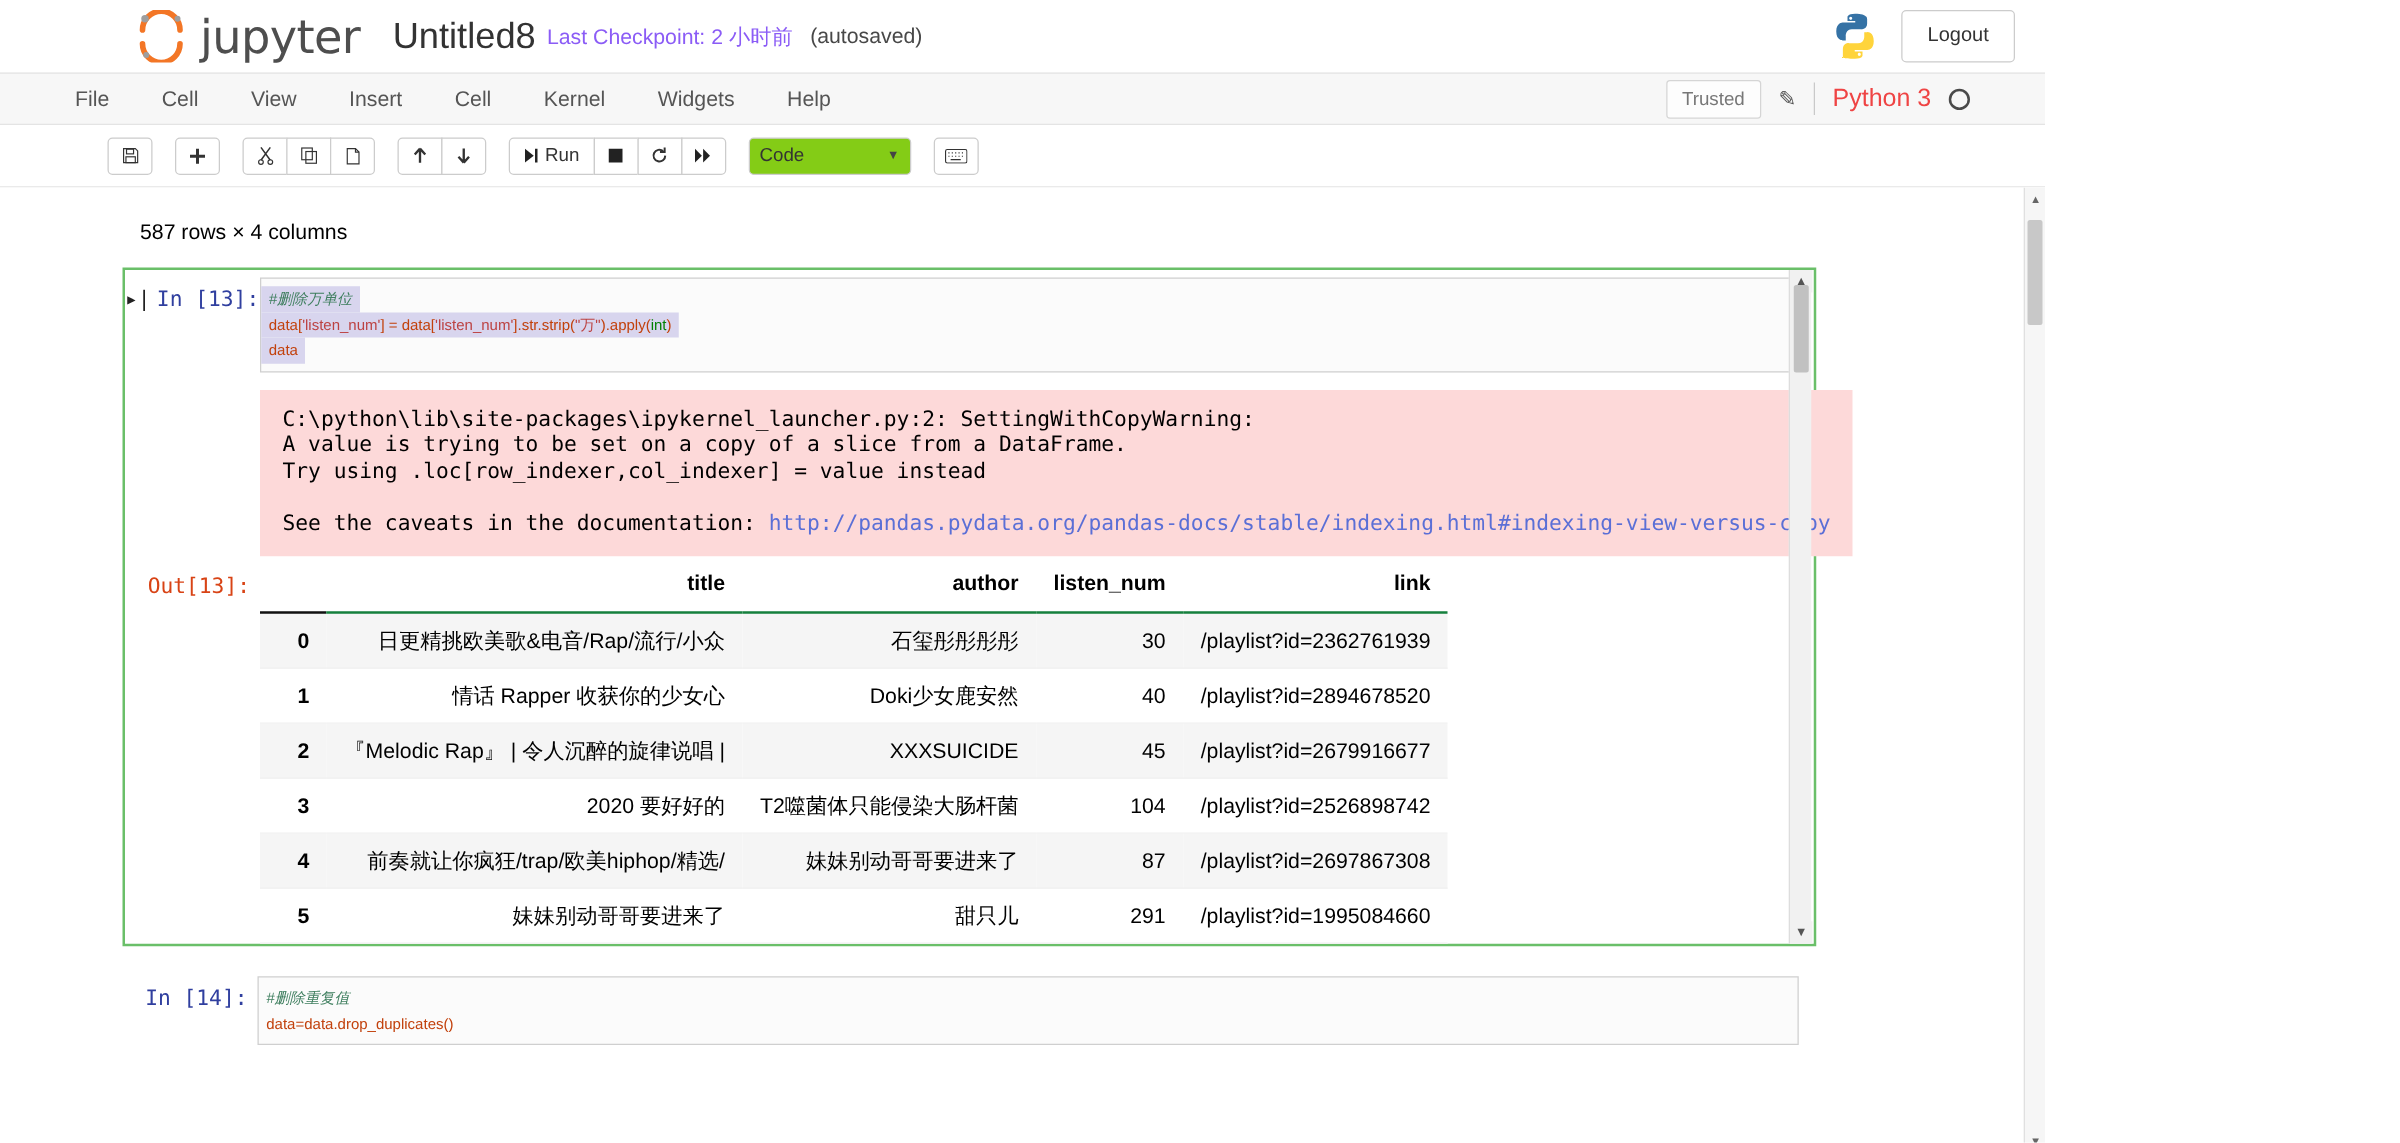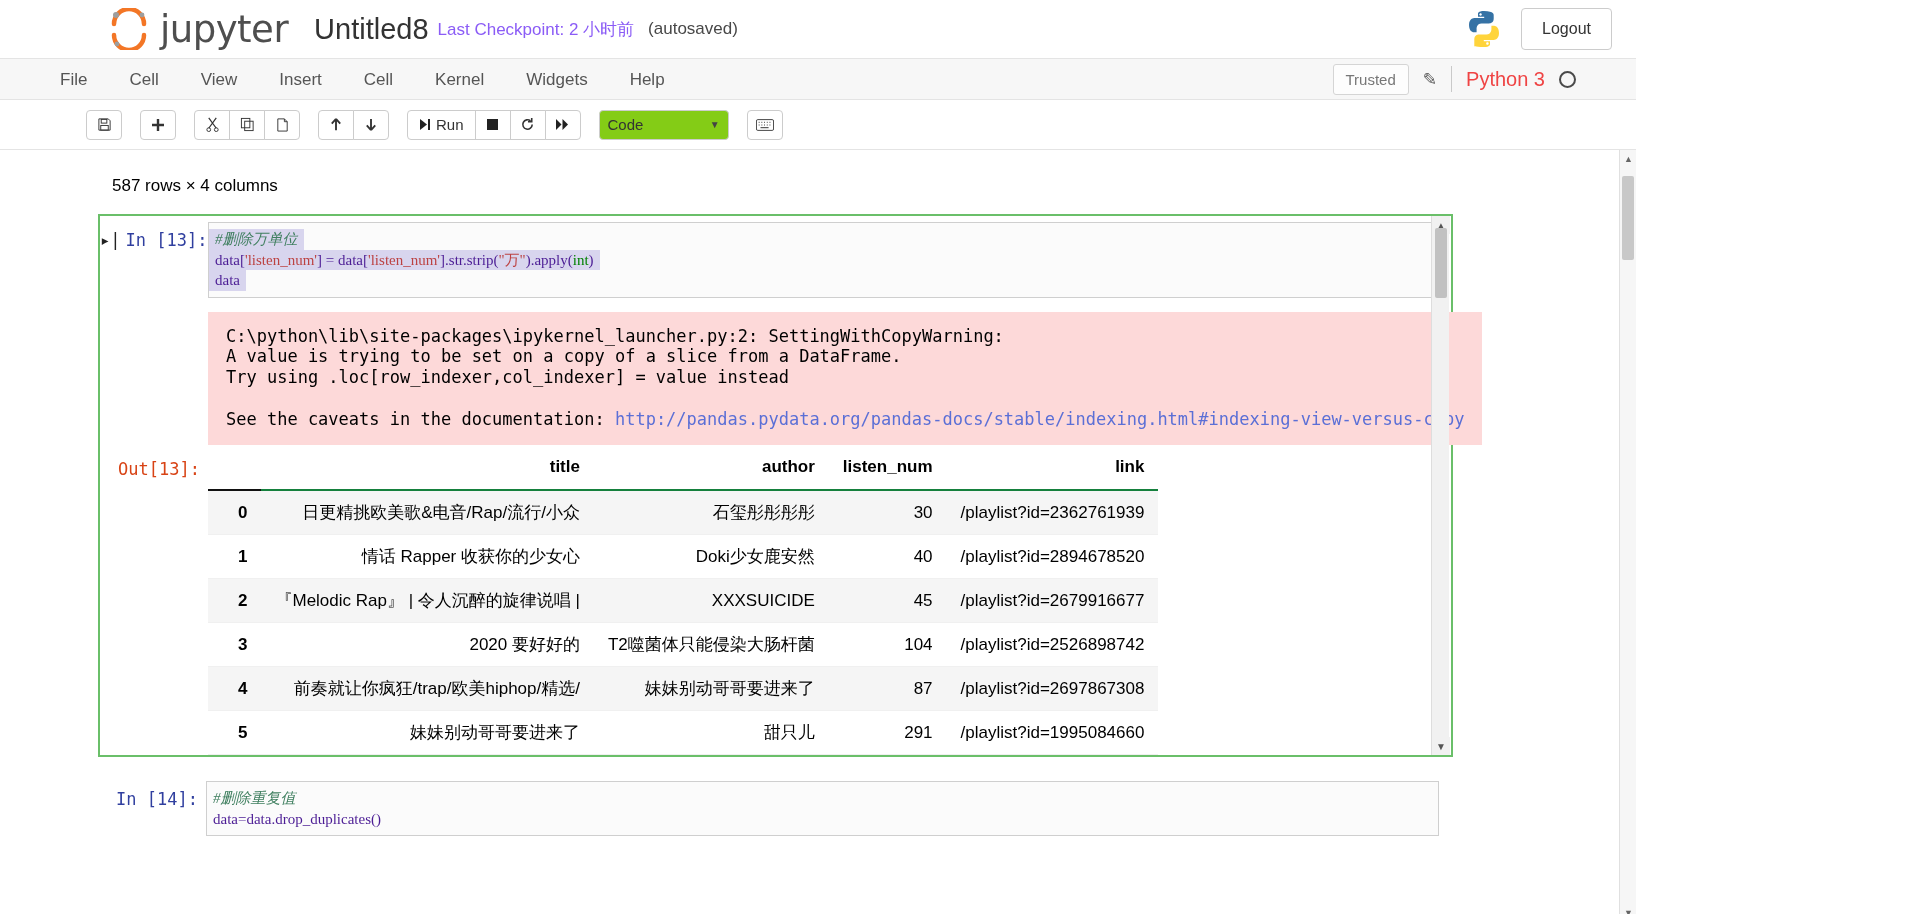--- a/index.html
+++ b/index.html
@@ -105,30 +105,30 @@
     font-family:"DejaVu Sans Mono", monospace; font-size:17px;
     color:#d84315; white-space:nowrap;
   }
   .run-caret { color:#222; margin-right:5px; }
 
   .code-area {
     flex:1; background:#fbfbfb; border:1px solid #cfcfcf;
     padding:6px 0 6px 0; margin:6px 14px 6px 0;
   }
   .code-line {
-    font-family:Liberation Serif, serif; font-size:15px;
+    font-family:Liberation Sans, sans-serif; font-size:12px;
     line-height:20.5px; white-space:pre; padding:0 6px;
     background:#d8d5ee;  
     color:#000; width:max-content; max-width:100%;
   }
   .code-line.blank-bg { background:transparent; }
   .tok-comment { color:#3f7f5f; font-style:italic; }
   .tok-string  { color:#bc4242; }
   .tok-builtin { color:#008000; }
-  .tok-plain   { color:#4c1d95; }
+  .tok-plain   { color:#c2410c; }
 
   .output-wrap {
     display:flex; position:relative;
   }
   .output-warn {
     flex:1; background:#fdd9d9; margin:8px 14px 0 0;
     padding:14px 18px 16px 18px;
     font-family:"DejaVu Sans Mono", monospace;
     font-size:17px; line-height:20.8px; color:#000; white-space:pre;
   }

